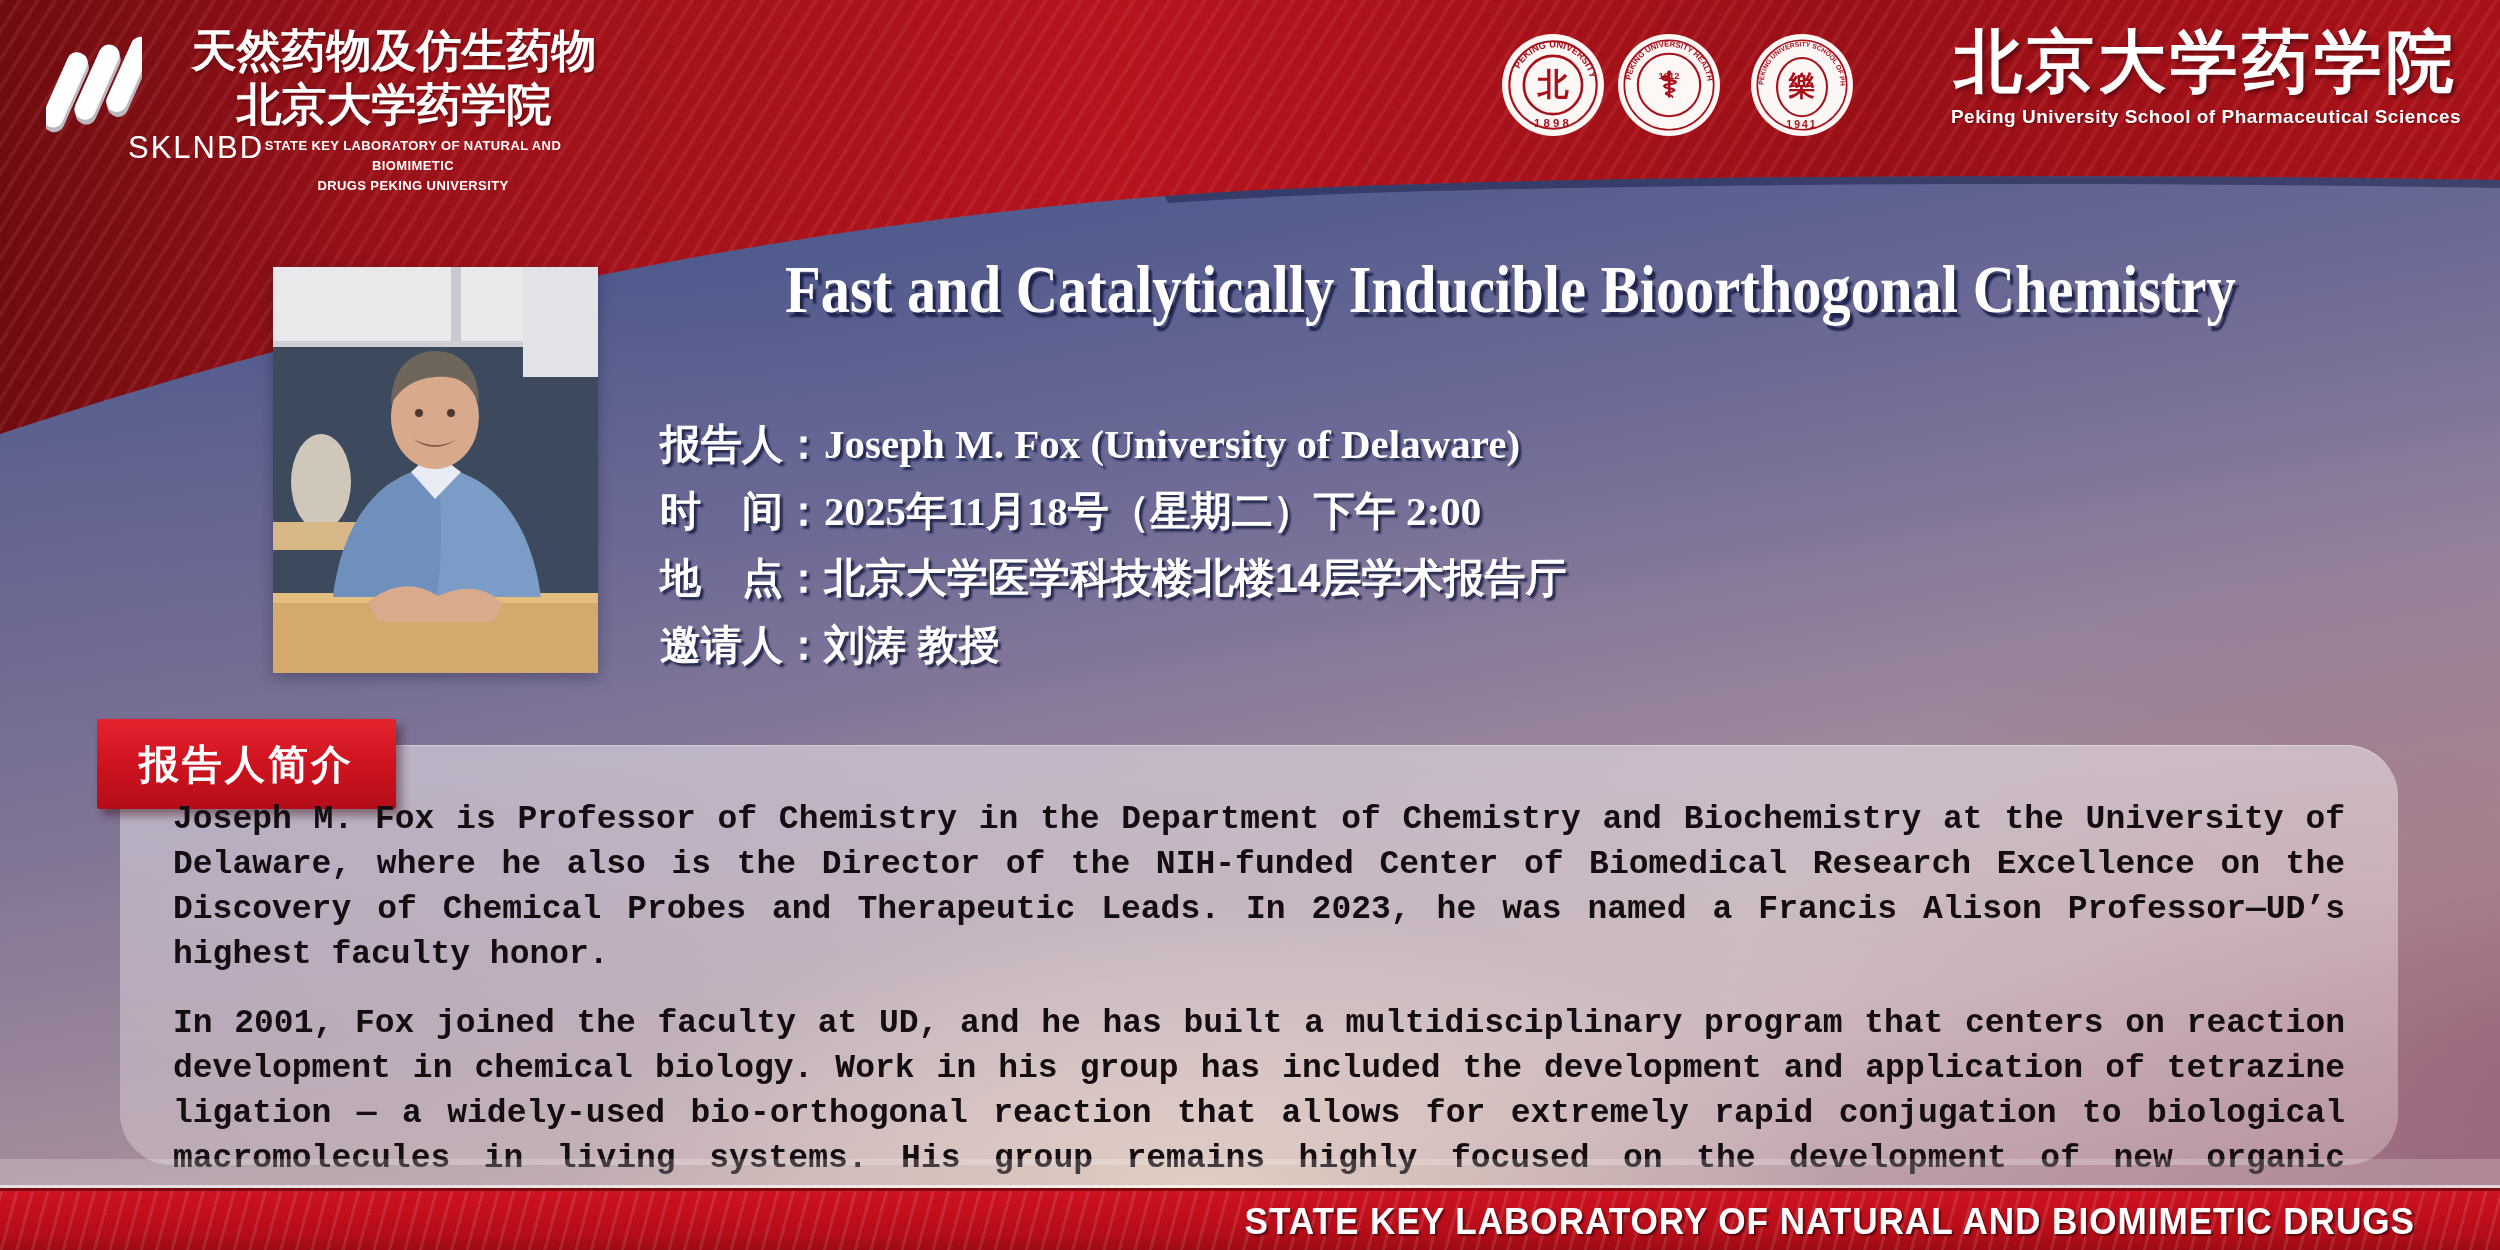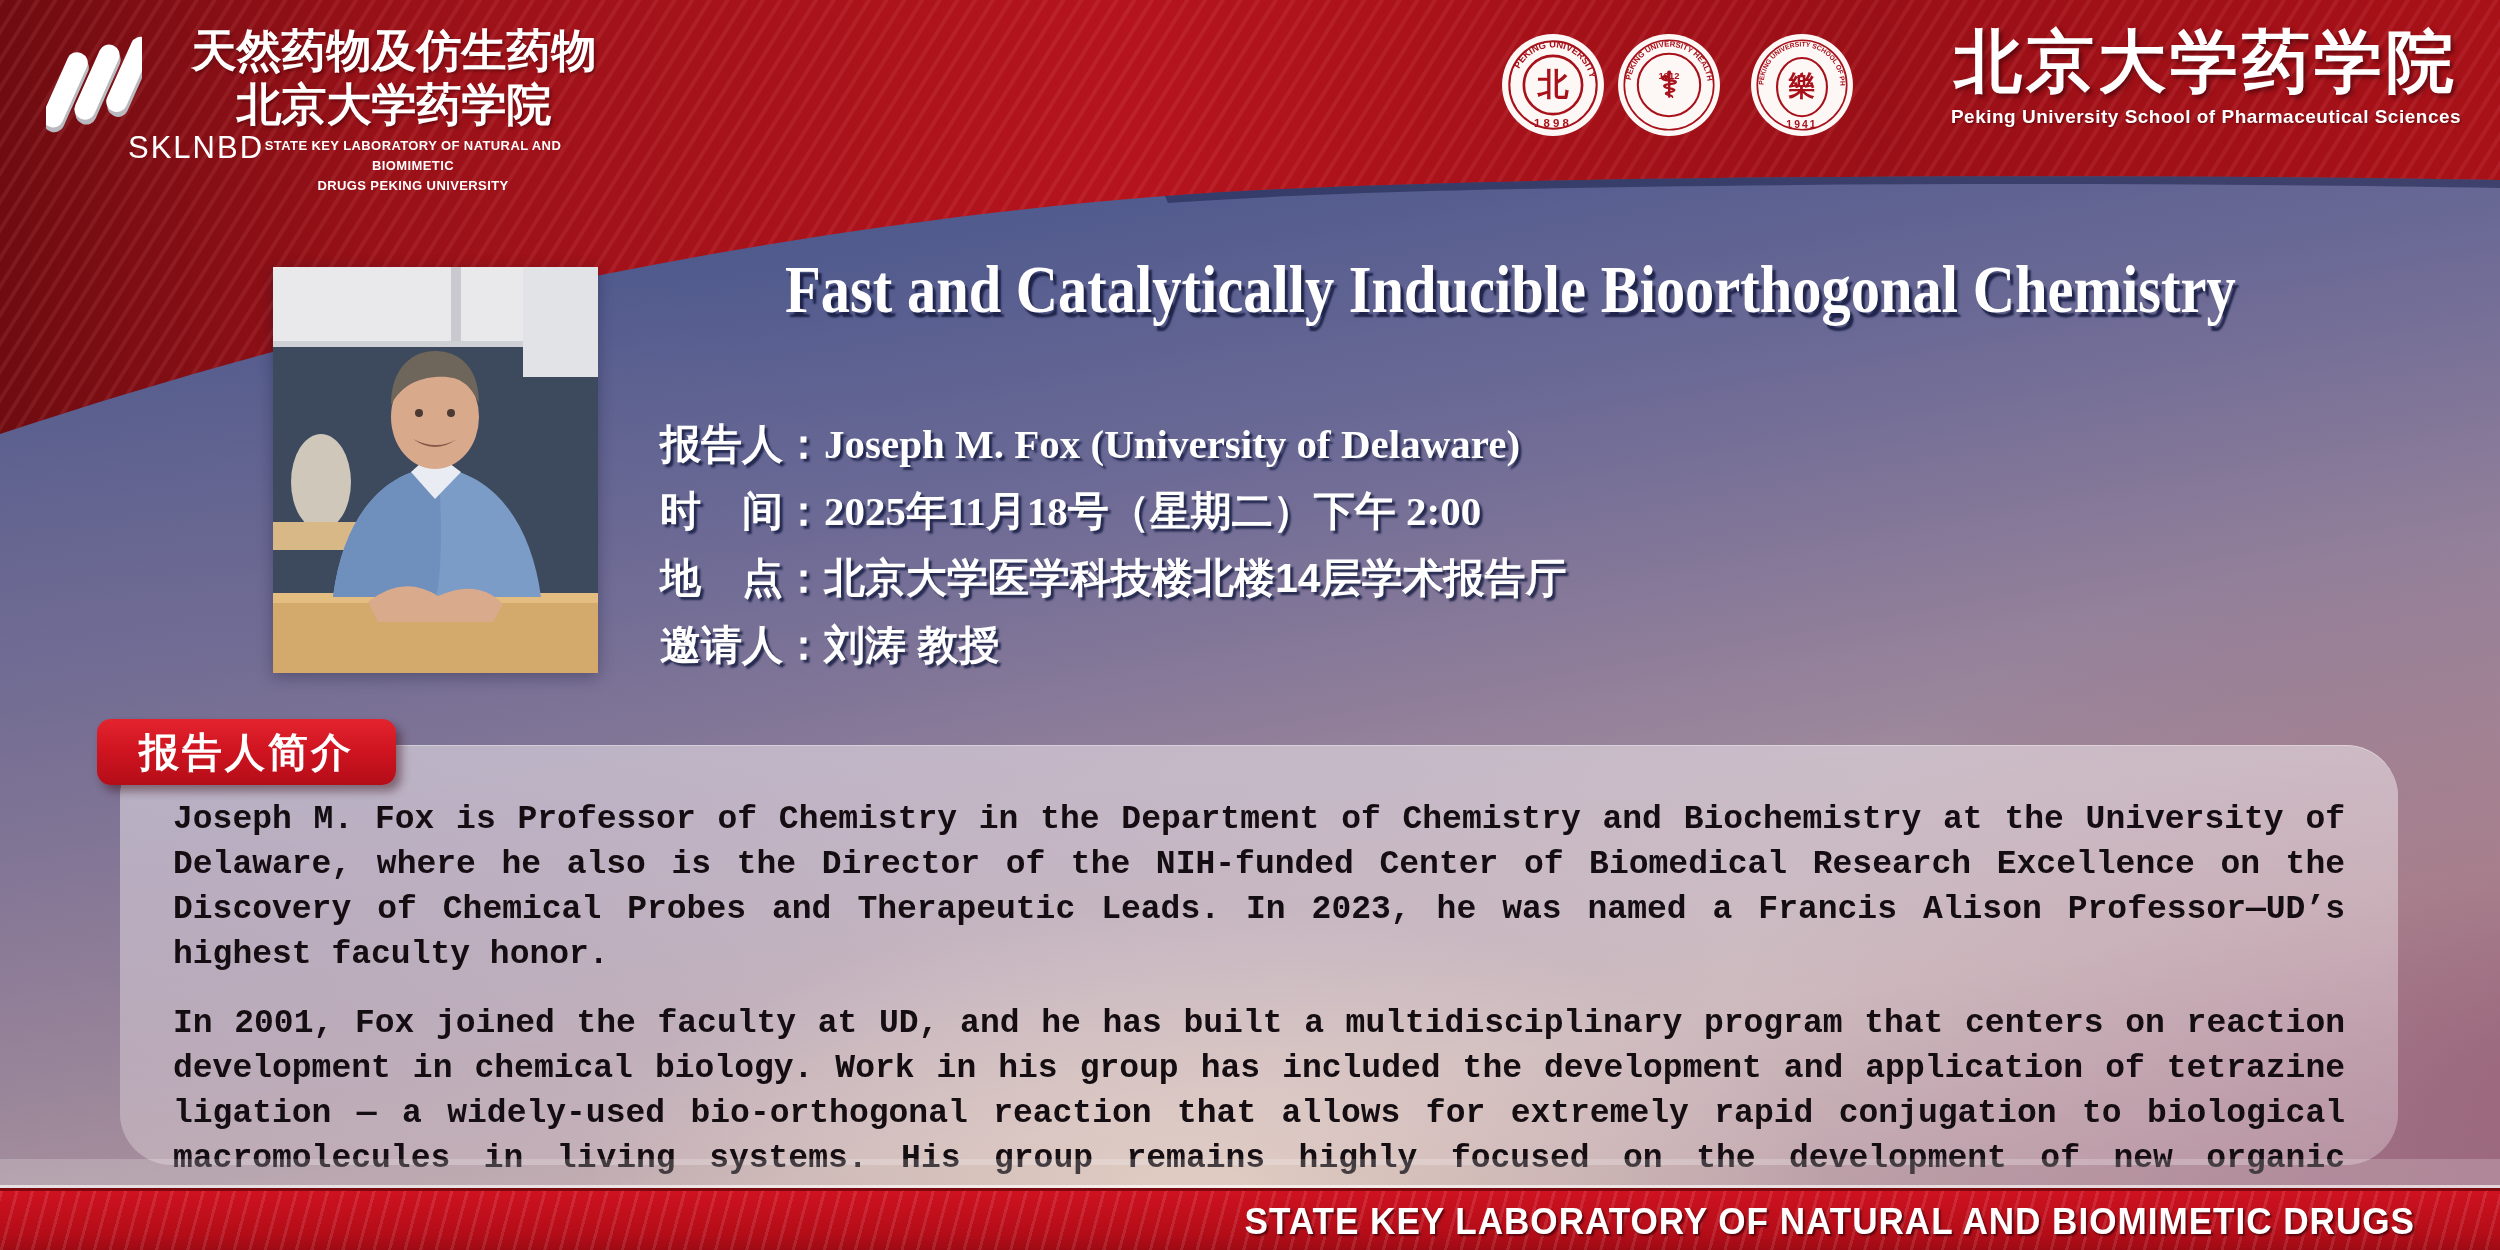--- a/index.html
+++ b/index.html
@@ -53,21 +53,21 @@
     color:#fff;font-size:41px;line-height:48px;
     text-shadow:3px 3px 2px rgba(24,30,68,0.85);}
   .info-label{font-weight:bold;font-family:Liberation Sans, sans-serif;}
   .info-value{font-weight:bold;font-family:"Liberation Serif",serif;}
   .info-value.cjk{font-family:"Liberation Sans",sans-serif;}
 
   
   .bio-panel{position:absolute;left:120px;top:745px;width:2278px;height:420px;border-radius:52px;
     background:linear-gradient(180deg,rgba(248,242,245,0.50),rgba(240,229,234,0.33));
     box-shadow:inset 0 1px 0 rgba(255,255,255,0.35);}
-  .bio-badge{position:absolute;left:97px;top:719px;height:66px;padding:0 42px;border-radius:14px;
+  .bio-badge{position:absolute;left:97px;top:719px;height:66px;padding:12px 42px;border-radius:2px;
     background:linear-gradient(180deg,#e3242f 0%,#cf1420 48%,#b40d18 100%);
     color:#fff;font-weight:bold;font-size:40px;line-height:66px;letter-spacing:3px;
     box-shadow:5px 6px 10px rgba(50,5,12,0.45);}
   .bio-text{position:absolute;left:173px;top:797px;width:2172px;
     font-family:Liberation Mono, monospace;font-weight:bold;font-size:33px;line-height:45px;
     color:#140d12;text-align:justify;}
   .bio-text p{margin:0 0 24px 0;}
 
   
   .pre-footer-strip{position:absolute;left:0;top:1159px;width:2500px;height:26px;

